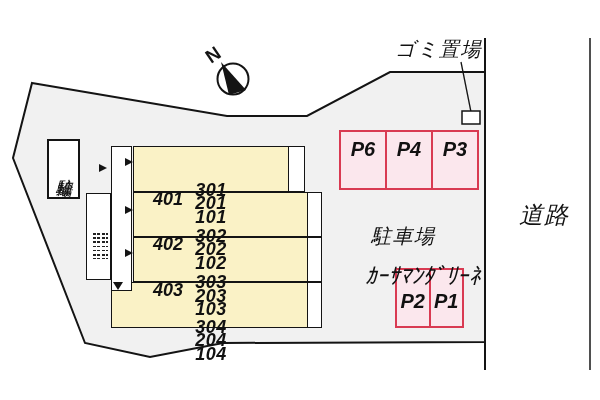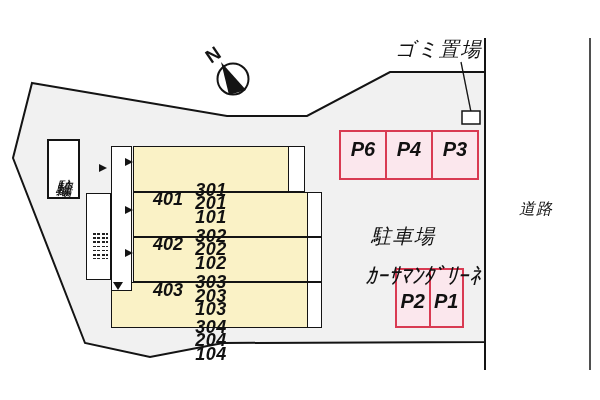--- a/index.html
+++ b/index.html
@@ -70,30 +70,30 @@
   .floor-label {
     left: 150px; width: 36px; text-align: center;
     font-size: 18px; line-height: 13.5px; font-weight: 700; z-index: 5;
   }
 
   
   .stall-row { display: flex; background: #FBE7ED;
     border: 2px solid #D93A52; z-index: 1; }
   .stall { flex: 1; text-align: center; font-size: 20px; font-weight: 600; color: #111; }
   .stall + .stall { border-left: 2px solid #D93A52; }
-  .stalls-upper { left: 339px; top: 130px; width: 140px; height: 50px; }
+  .stalls-upper { left: 339px; top: 130px; width: 140px; height: 60px; }
   .stalls-upper .stall { padding-top: 6px; }
   .stalls-lower { left: 395px; top: 268px; width: 69px; height: 60px; }
   .stalls-lower .stall { display: flex; align-items: flex-end; justify-content: center;
     padding-bottom: 13px; }
 
   
   .lbl { z-index: 6; white-space: nowrap; }
   .lbl-garbage { left: 395px; top: 36px; font-size: 20px; letter-spacing: 1.5px; }
-  .lbl-road    { left: 519px; top: 199px; font-size: 16px; letter-spacing: 1px; }
+  .lbl-road    { left: 519px; top: 199px; font-size: 24px; letter-spacing: 1px; }
   .lbl-parking { left: 371px; top: 223px; font-size: 20px; letter-spacing: 1.5px; }
   .lbl-name    { left: 365px; top: 263px; font-size: 23px; }
 </style>
 </head>
 <body>
 
 <div class="canvas">
 
   <svg class="base" width="600" height="400" viewBox="0 0 600 400">
     <polygon points="32,83 227,116 307,116 390,72 485,72 485,342 223,343 150,357 85,343 13,158" fill="#F1F1F1" stroke="#141414" stroke-width="2"></polygon>

